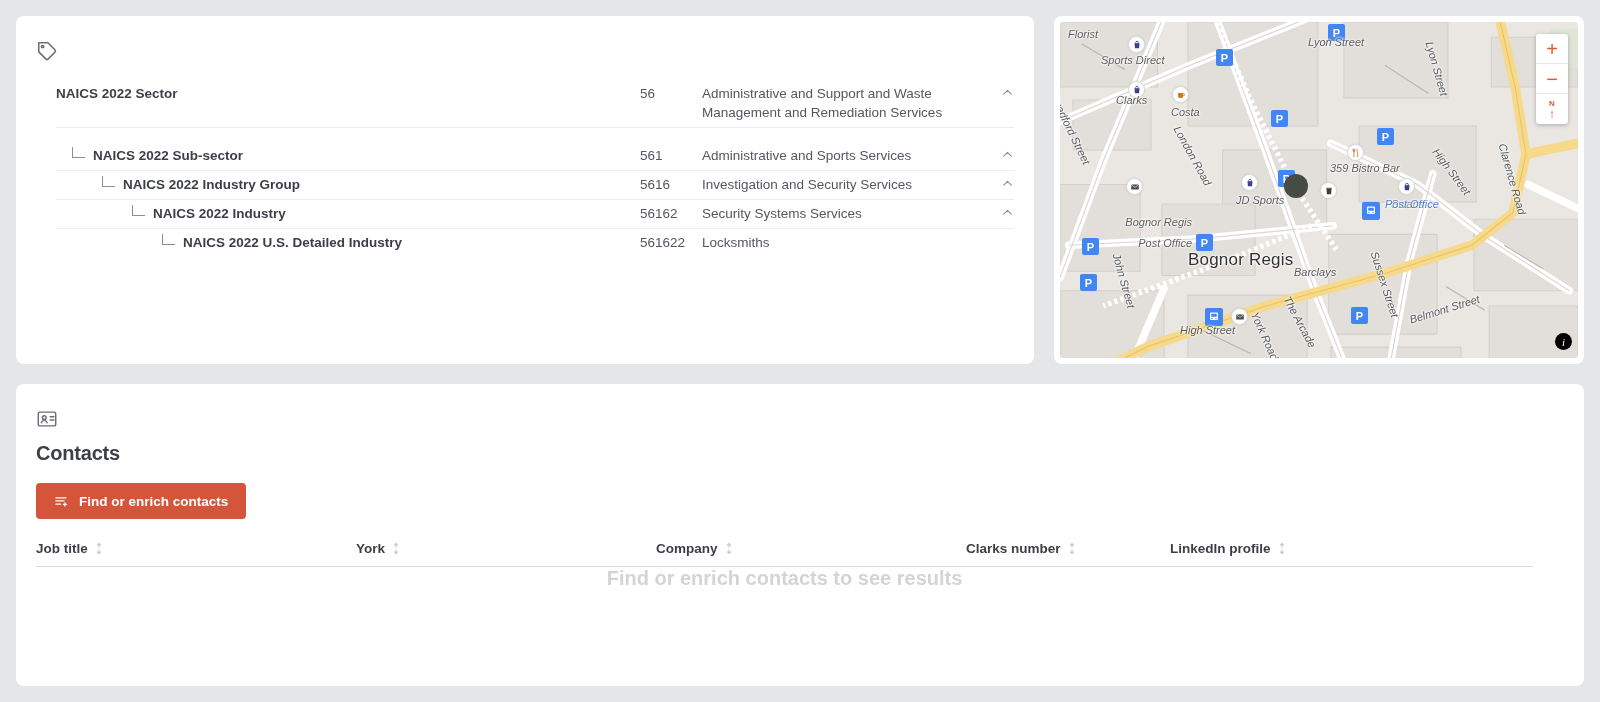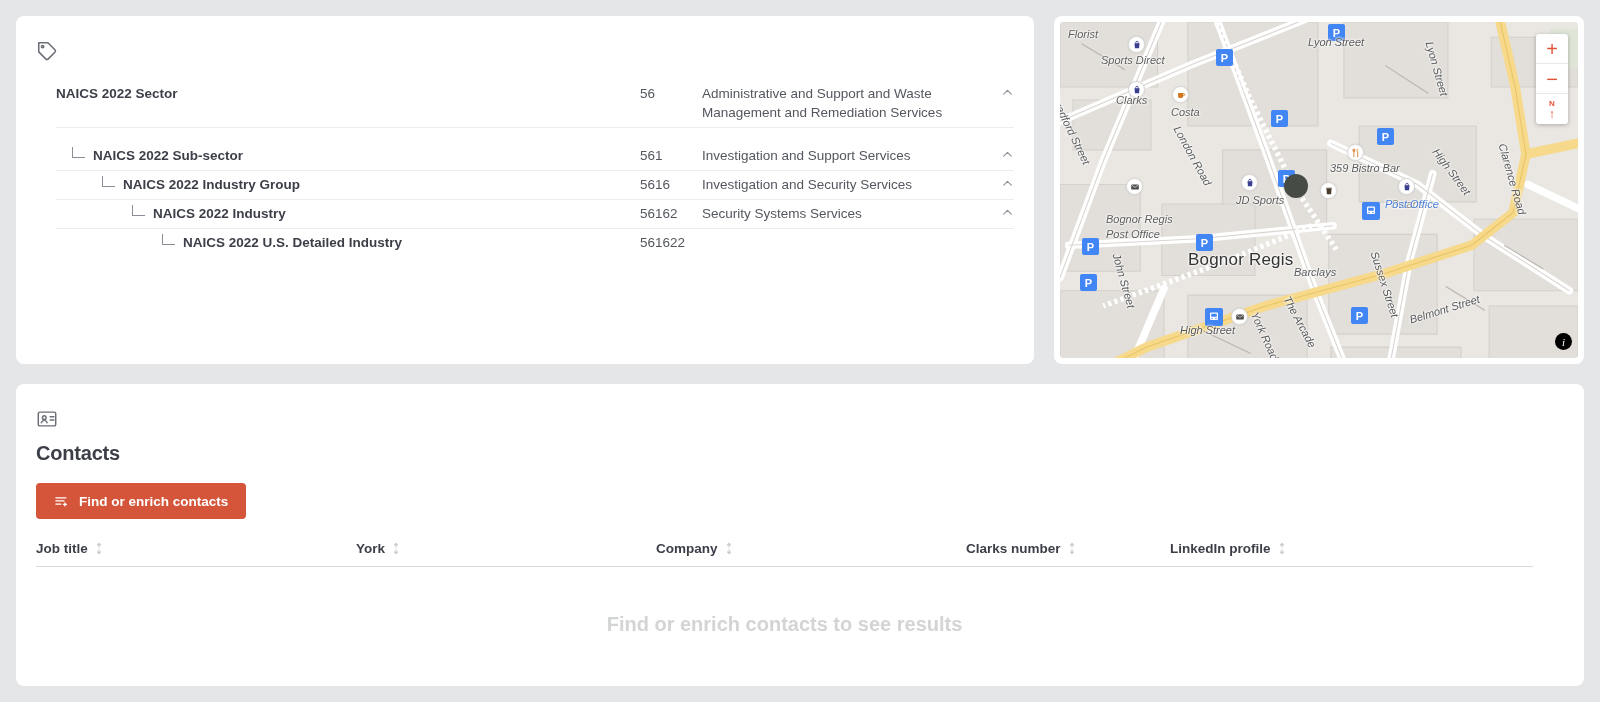--- a/index.html
+++ b/index.html
@@ -171,21 +171,20 @@
   .th.c1 { flex: 0 0 320px; }
   .th.c2 { flex: 0 0 300px; }
   .th.c3 { flex: 0 0 310px; }
   .th.c4 { flex: 0 0 204px; }
   .th.c5 { flex: 1 1 auto; }
   .sort-ico { color: #c9cacd; display: flex; }
   .sort-ico svg { width: 8px; height: 13px; }
   .empty-state {
     text-align: center; color: #d3d4d6;
     font-size: 20px; font-weight: bold;
-    margin-top: 46px;
   }
 </style>
 </head>
 <body>
 
 <div class="page">
 
   <div class="top-row">
 
     <section class="card classification-card">
@@ -211,21 +210,21 @@
           </div>
         </div>
 
         <div class="class-row gap-top">
           <div class="class-label">
             <span style="width:16px;flex:none"></span>
             <span class="elbow"></span>
             <span>NAICS 2022 Sub-sector</span>
           </div>
           <div class="class-code">561</div>
-          <div class="class-desc">Investigation and Support Services</div>
+          <div class="class-desc">Administrative and Sports Services</div>
           <div class="chev">
             <svg viewBox="0 0 24 24" fill="none" stroke="#8b8e96" stroke-width="2" stroke-linecap="round" stroke-linejoin="round">
                 <path d="m5 15 7-7 7 7"></path>
               </svg>
           </div>
         </div>
 
         <div class="class-row">
           <div class="class-label">
             <span style="width:46px;flex:none"></span>
@@ -256,20 +255,21 @@
           </div>
         </div>
 
         <div class="class-row">
           <div class="class-label">
             <span style="width:106px;flex:none"></span>
             <span class="elbow"></span>
             <span>NAICS 2022 U.S. Detailed Industry</span>
           </div>
           <div class="class-code">561622</div>
+          <div class="class-desc">Locksmiths</div>
           <div class="chev"></div>
         </div>
 
       </div>
     </section>
 
     <section class="card map-card">
       <div class="map">
 
         <svg class="map-bg" viewBox="0 0 478 330" preserveAspectRatio="xMidYMid slice">
@@ -417,21 +417,21 @@
               <rect x="5" y="4" width="14" height="2.5" rx="1"></rect>
             </svg>
         </div>
 
         <div class="marker-dot" style="left:224px;top:152px"></div>
 
         <div class="map-label" style="left:8px;top:6px">Florist</div>
         <div class="map-label" style="left:41px;top:32px">Sports Direct</div>
         <div class="map-label" style="left:56px;top:72px">Clarks</div>
         <div class="map-label" style="left:111px;top:84px">Costa</div>
-        <div class="map-label" style="left:46px;top:190px;width:86px;text-align:left;white-space:normal;line-height:15px">Bognor Regis Post Office</div>
+        <div class="map-label" style="left:46px;top:190px;width:86px;text-align:right;white-space:normal;line-height:21px">Bognor Regis Post Office</div>
         <div class="map-label" style="left:176px;top:172px">JD Sports</div>
         <div class="map-label" style="left:270px;top:140px">359 Bistro Bar</div>
         <div class="map-label" style="left:331px;top:176px">Swans</div>
         <div class="map-label transit" style="left:325px;top:176px">Post Office</div>
 
         <div class="map-label place" style="left:128px;top:228px">Bognor Regis</div>
 
         <div class="map-label street" style="left:0px;top:72px;transform:rotate(64deg);transform-origin:left top">Bradford Street</div>
         <div class="map-label street" style="left:122px;top:102px;transform:rotate(61deg);transform-origin:left top">London Road</div>
         <div class="map-label street" style="left:248px;top:14px">Lyon Street</div>

